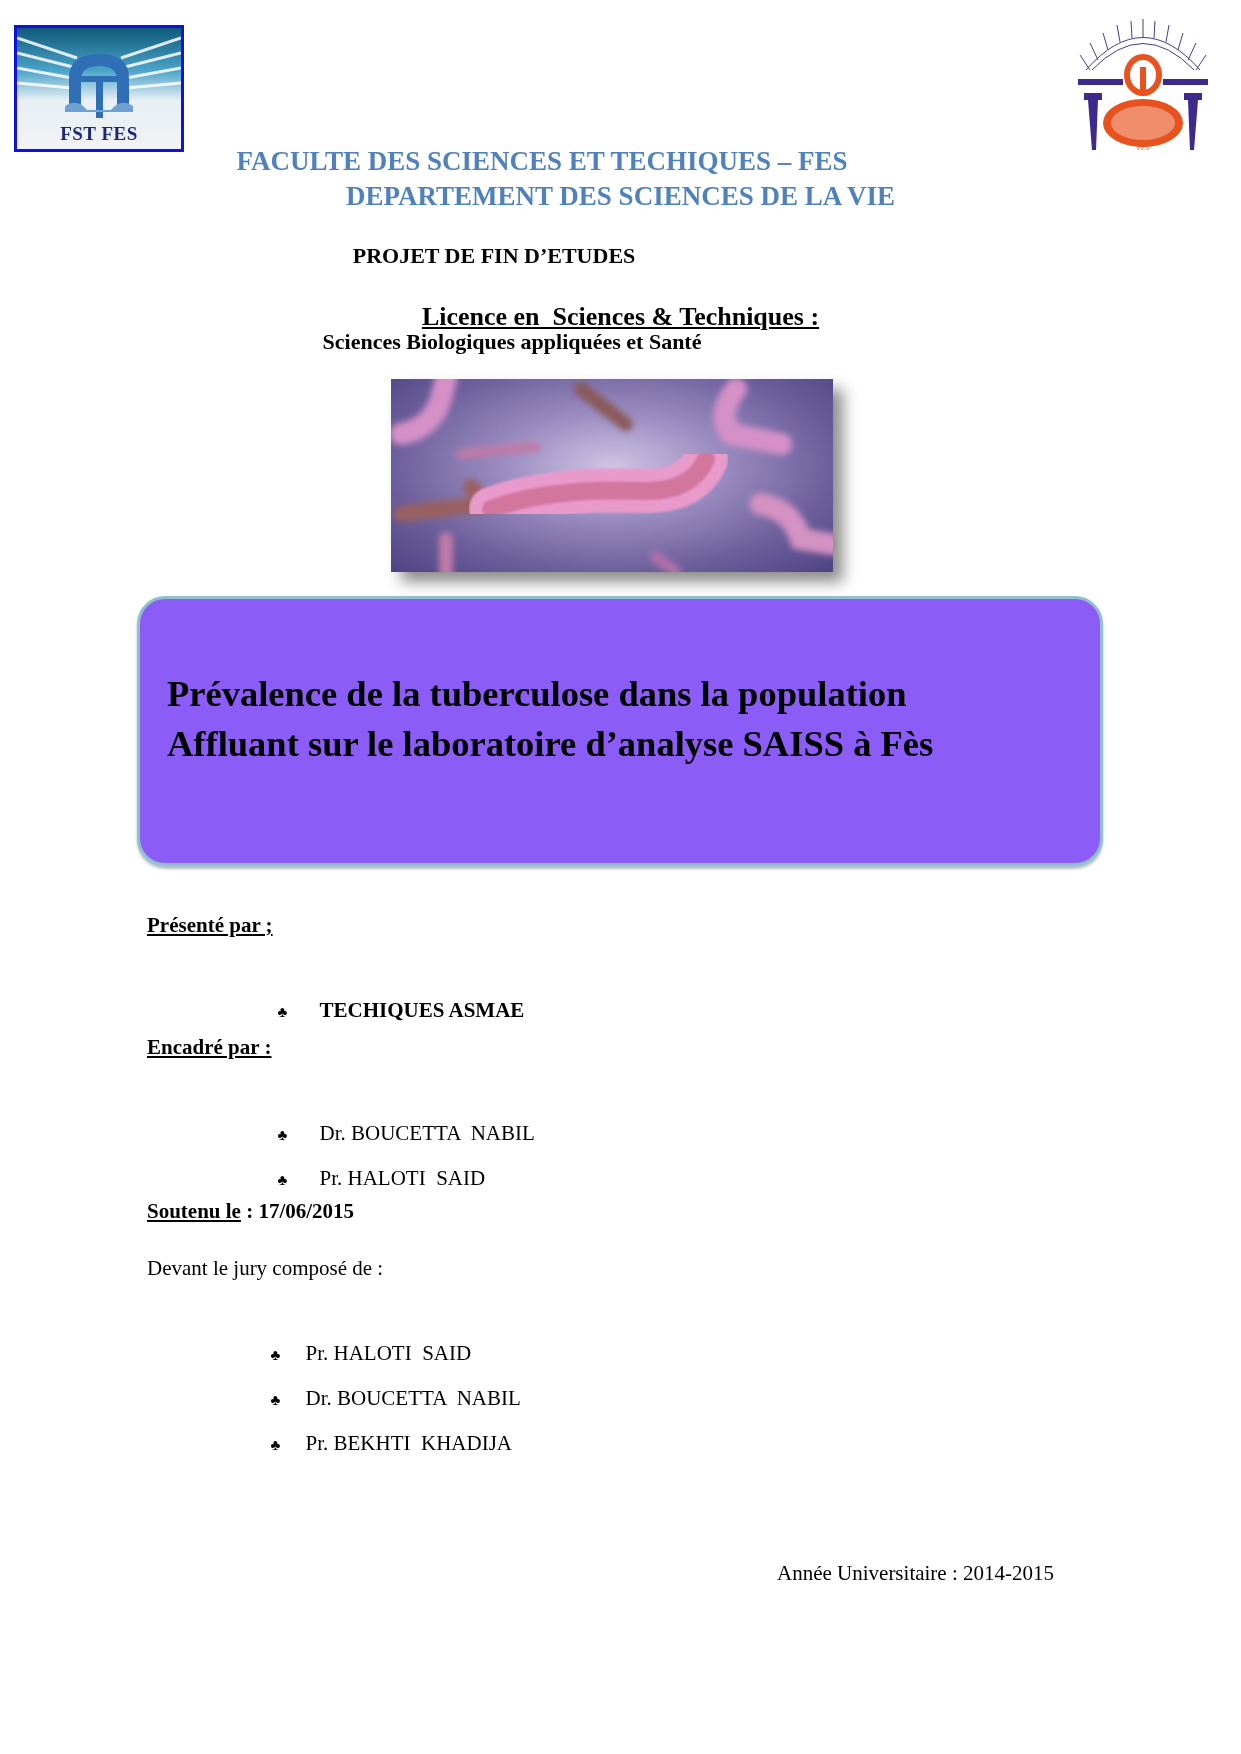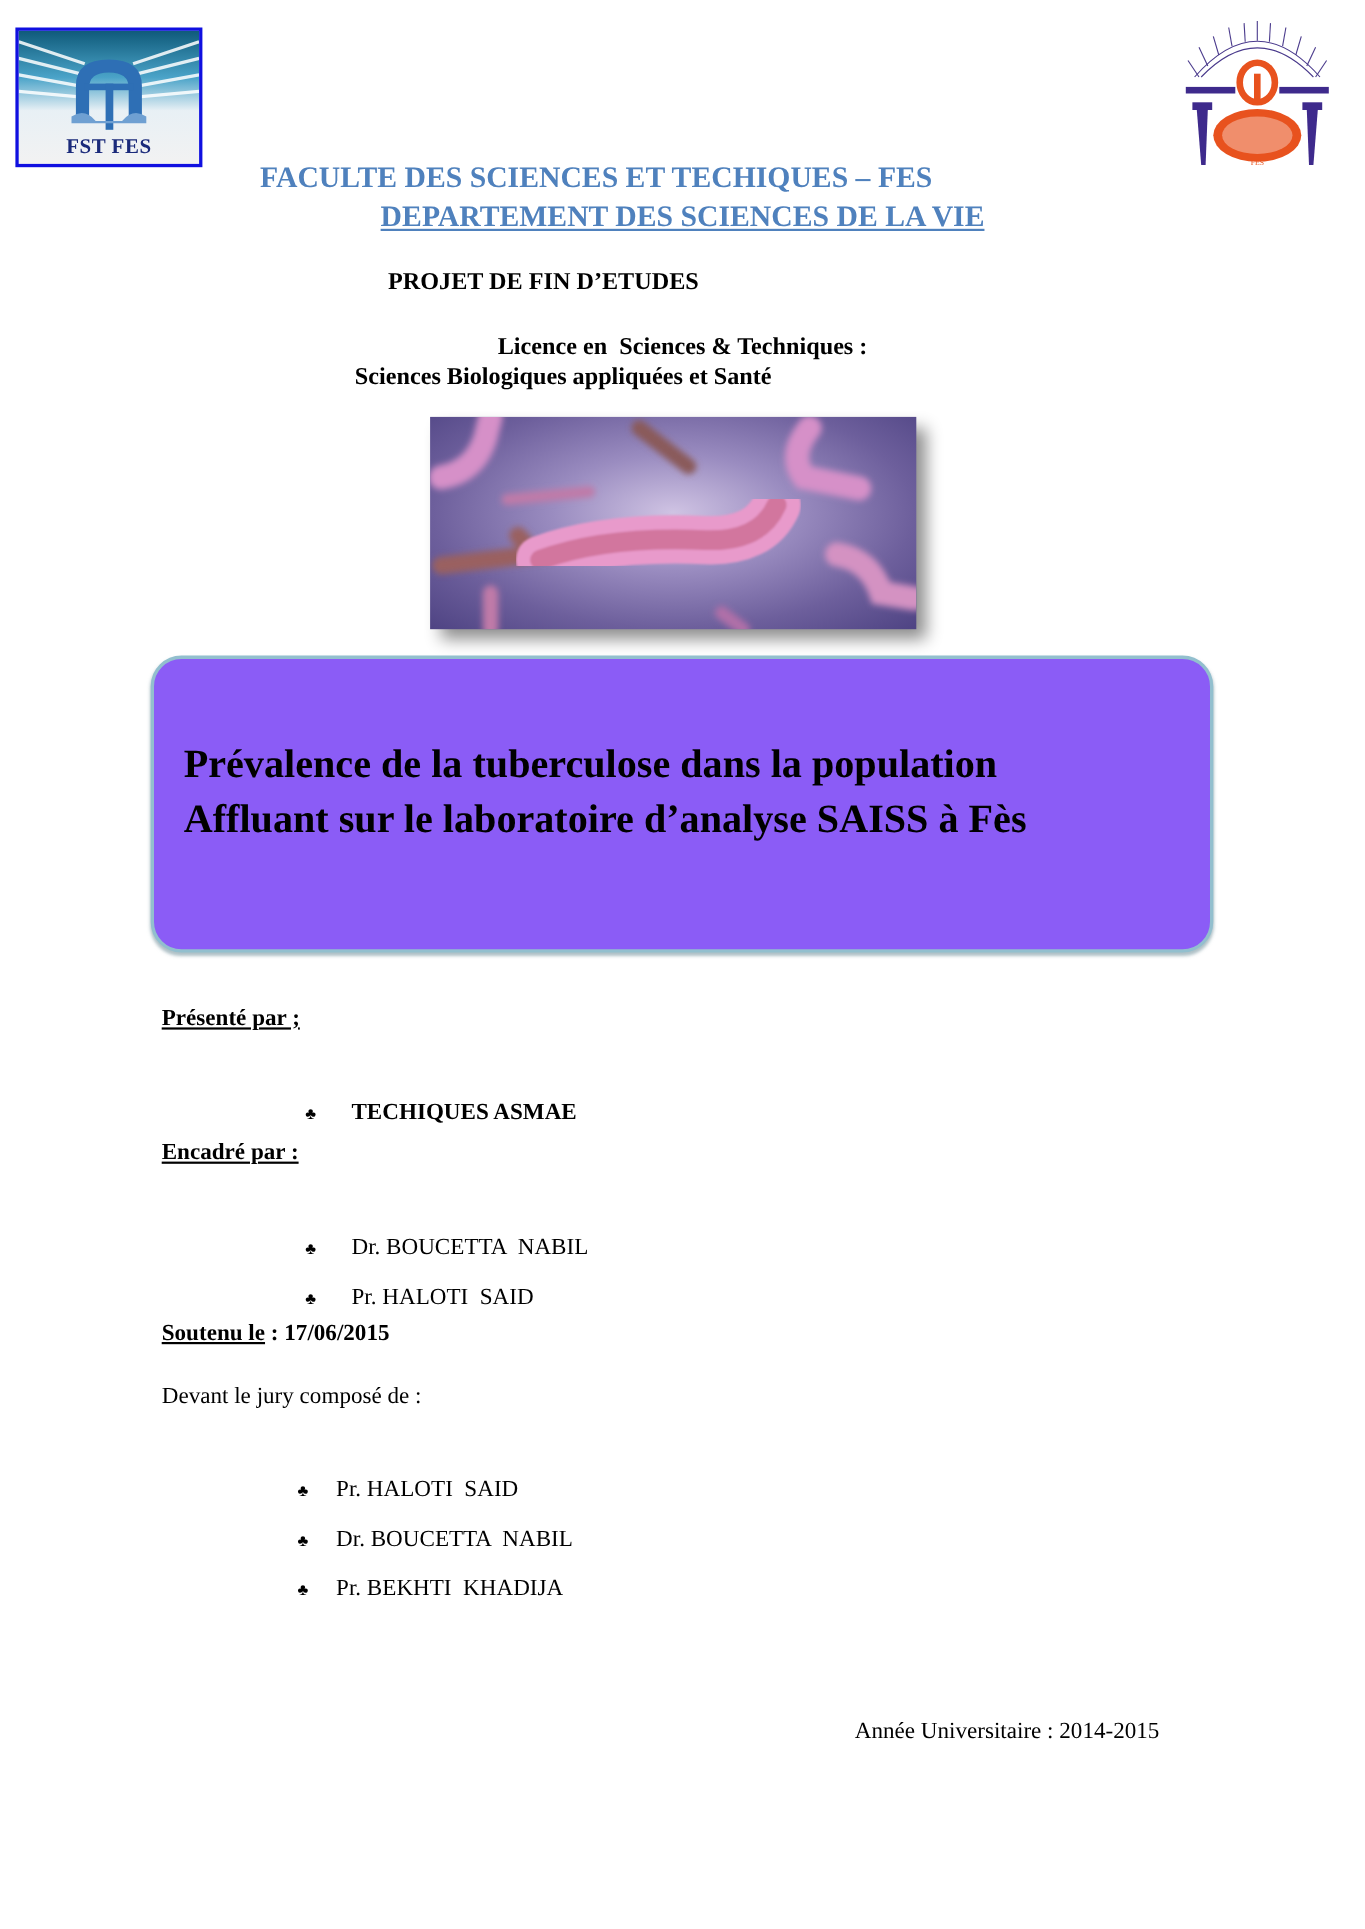--- a/index.html
+++ b/index.html
@@ -14,23 +14,23 @@
     .logo-left .rays { position:absolute; inset:0; }
     .logo-left .label { position:absolute; left:0; right:0; bottom:4px; text-align:center;
       font-family: "Liberation Serif", serif; font-weight:bold; font-size:19px; color:#1a2a7a; letter-spacing:0.5px;margin-top:32px; }
     .logo-right { left: 1068px; top: 15px; width: 150px; height: 140px; }
 
     
     .fac-title { left: 0; width: 1074px; top: 146px; text-align: center;
       font-weight: bold; font-size: 27px; color: #4f81bd; padding-left: 10px; box-sizing: border-box; }
     .dept-title { left: 0; width: 1241px; top: 181px; text-align: center;
       font-weight: bold; font-size: 27px; color: #4f81bd; box-sizing: border-box; }
-    .dept-title span { text-decoration: underline; text-decoration-thickness: 2px; text-underline-offset: 3px; }
+    .dept-title span { text-decoration-thickness: 2px; text-underline-offset: 3px; }
     .pfe { left: 0; width: 988px; top: 243px; text-align: center; font-weight: bold; font-size: 22px; }
-    .lic1 { left: 0; width: 1241px; top: 302px; text-align: center; font-weight: bold; font-size: 22px; white-space: pre; }
+    .lic1 { left: 0; width: 1241px; top: 302px; text-align: center; font-weight: bold; font-size: 26px; white-space: pre; text-decoration: underline; }
     .lic2 { left: 0; width: 1024px; top: 329px; text-align: center; font-weight: bold; font-size: 22px; }
 
     
     .cover-img { left: 391px; top: 379px; width: 442px; height: 193px;
       box-shadow: 10px 10px 14px rgba(0,0,0,0.45);
       background: radial-gradient(ellipse at 50% 45%, #cfc3e3 0%, #9a8cc0 35%, #6d5f9c 70%, #4e4383 100%);
       overflow: hidden; }
 
     
     .title-box { left: 137px; top: 596px; width: 966px; height: 270px;

